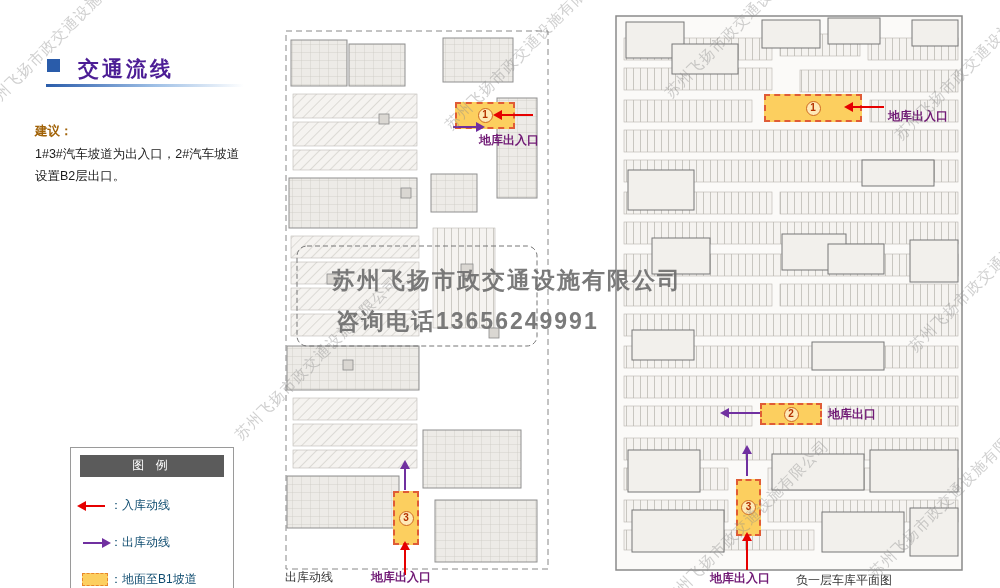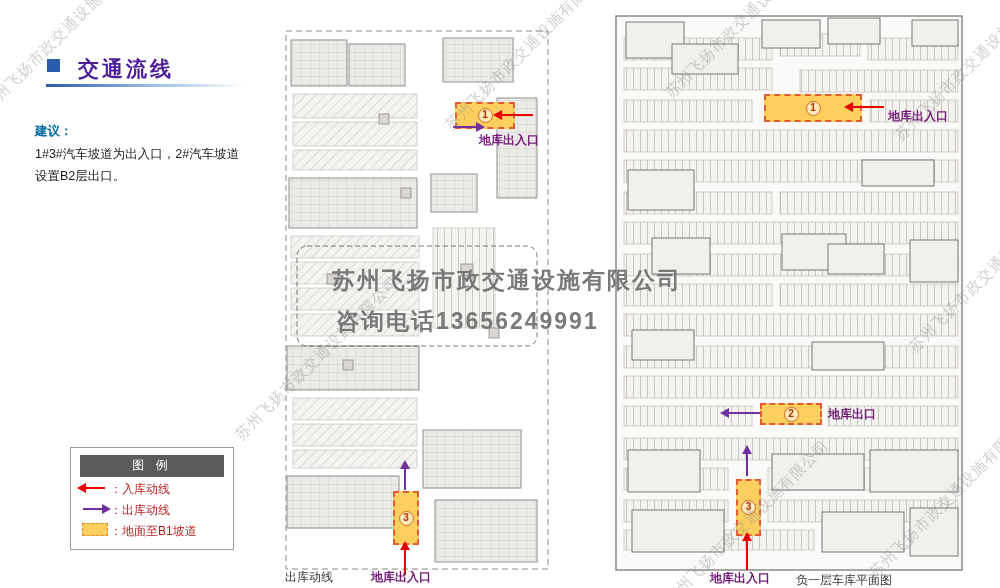--- a/index.html
+++ b/index.html
@@ -8,28 +8,28 @@
 
   
   .title-bullet{position:absolute;left:47px;top:59px;width:13px;height:13px;background:#2a5caa;}
   .page-title{position:absolute;left:70px;top:47px;margin:8px;font-size:21px;font-weight:bold;
               color:#4c1d95;letter-spacing:3px;}
   .title-underline{position:absolute;left:46px;top:84px;width:198px;height:3px;
               background:linear-gradient(to right,#2a5caa,#9fc0e6 55%,rgba(255,255,255,0));}
 
   
   .suggestion{position:absolute;left:35px;top:120px;width:225px;font-size:12.5px;color:#1a1a1a;line-height:1.8;}
-  .sug-label{color:#0369a1;font-weight:bold;}
+  .sug-label{color:#a16207;font-weight:bold;}
 
   
   .legend{position:absolute;left:70px;top:447px;width:164px;border:1px solid #9a9a9a;background:#fff;
           padding:7px 9px 9px;box-sizing:border-box;z-index:5;}
   .legend-header{background:#5b5b5b;color:#fff;font-size:12px;text-align:center;letter-spacing:4px;
           padding:2px 0 3px;}
-  .legend-row{display:flex;margin-top:4px;font-size:12px;color:#b91c1c;}
+  .legend-row{display:flex;align-items:center;margin-top:20px;font-size:12px;color:#0c4a6e;}
   .legend-icon{position:relative;width:30px;height:13px;flex:0 0 30px;}
   .swatch-ramp{width:26px;height:13px;background:#fccf5f;border:1px dashed #e8862a;box-sizing:border-box;}
 
   
   .arrow-left,.arrow-right{position:absolute;height:2px;background:currentColor;}
   .arrow-left::before{content:"";position:absolute;left:-8px;top:-4px;width:0;height:0;
       border-right:9px solid currentColor;border-top:5px solid transparent;border-bottom:5px solid transparent;}
   .arrow-right::after{content:"";position:absolute;right:-8px;top:-4px;width:0;height:0;
       border-left:9px solid currentColor;border-top:5px solid transparent;border-bottom:5px solid transparent;}
   .arrow-up{position:absolute;width:2px;background:currentColor;}

